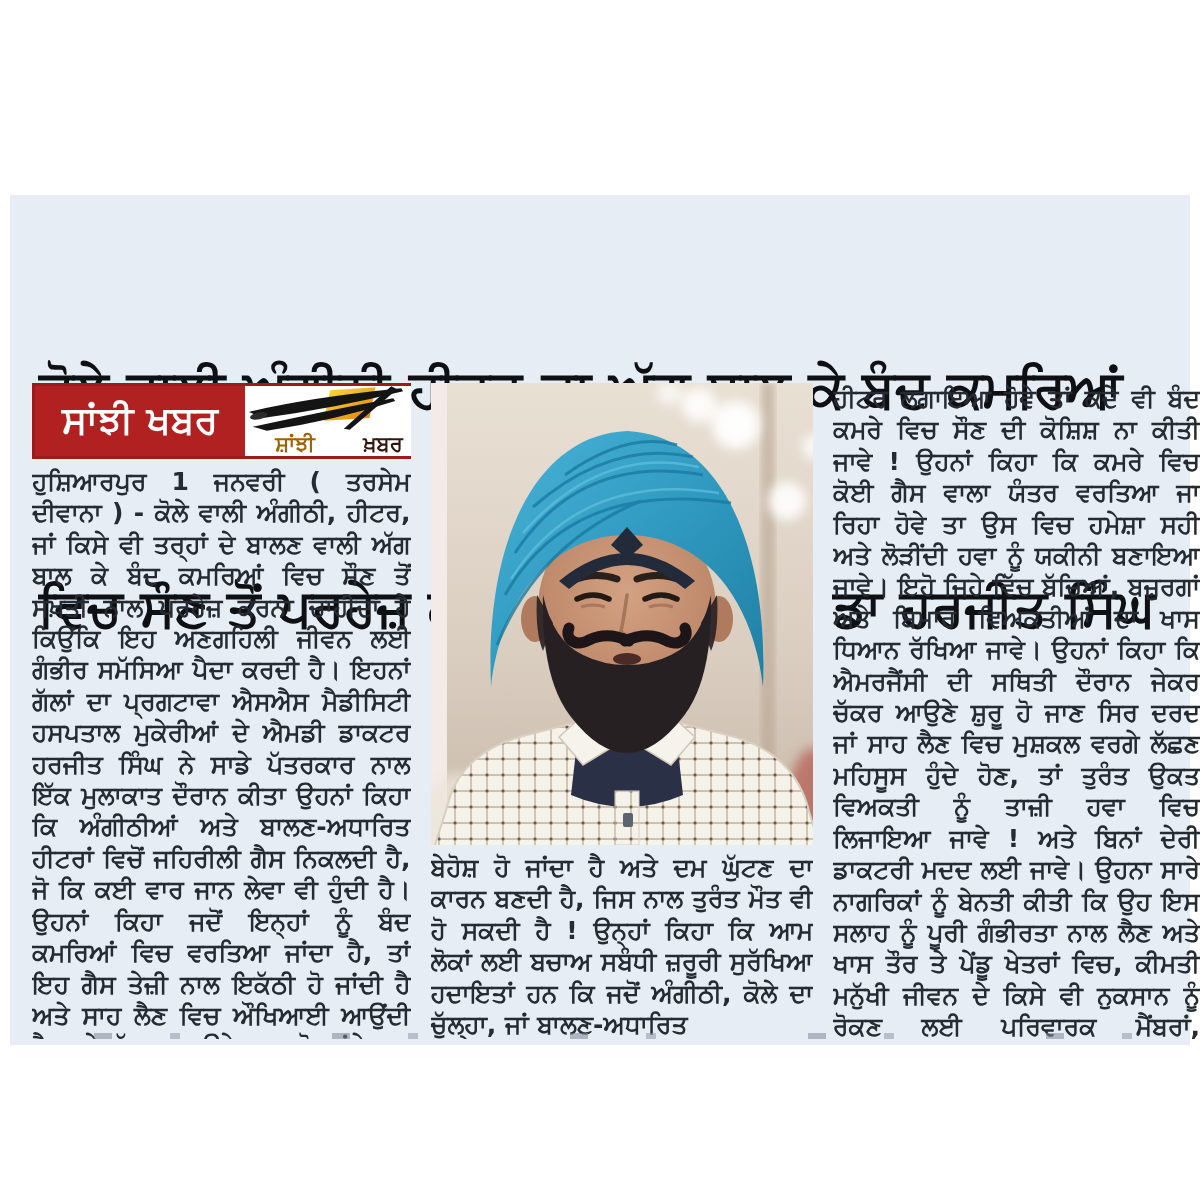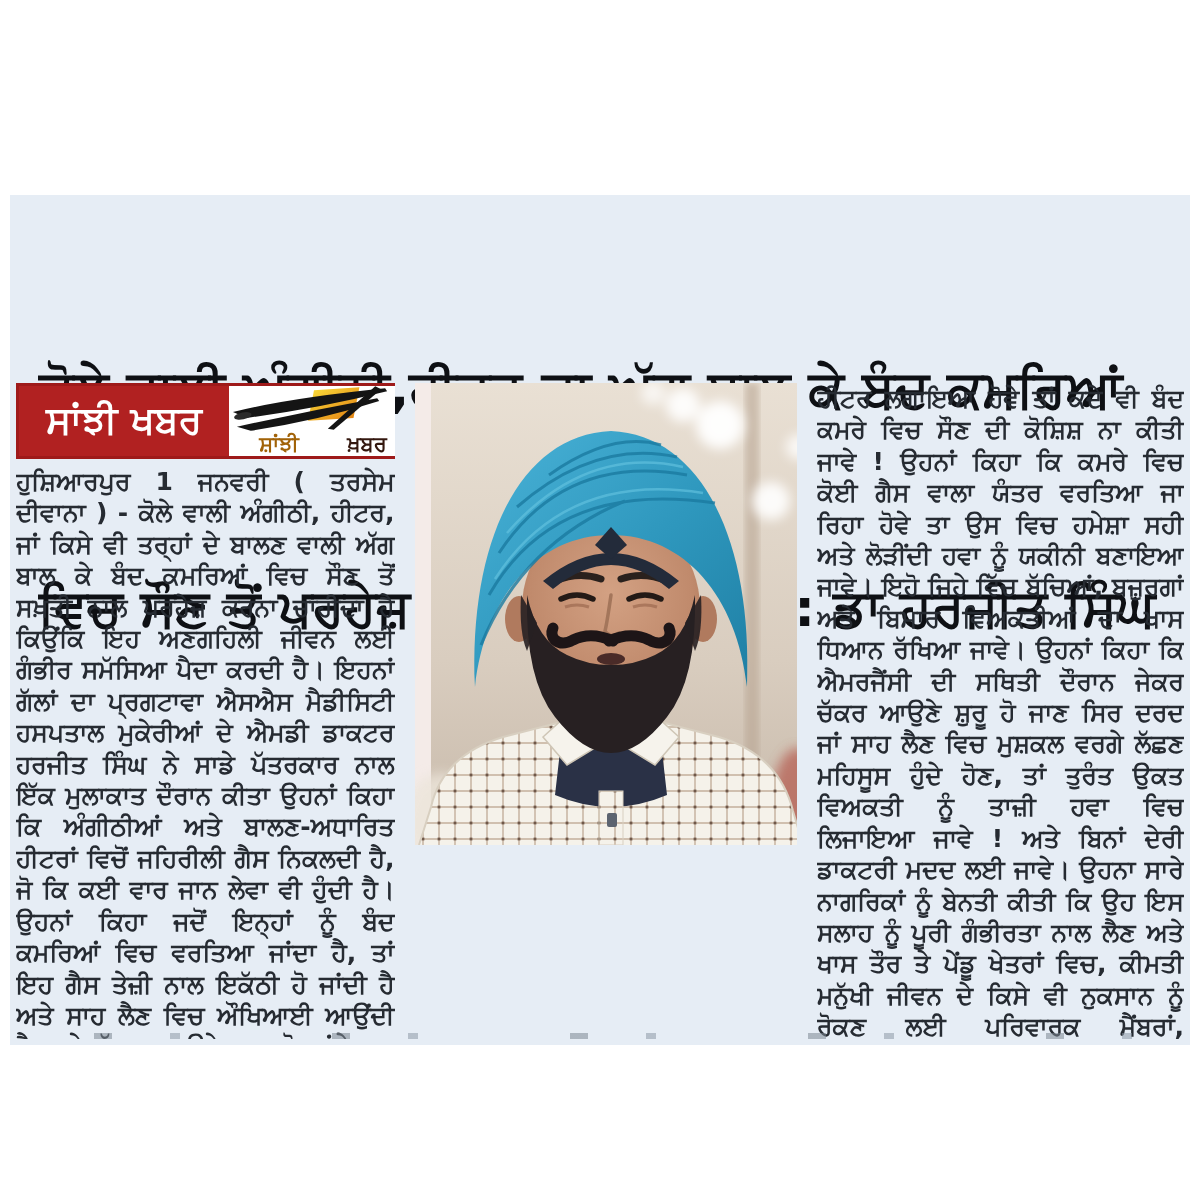--- a/index.html
+++ b/index.html
@@ -2,21 +2,21 @@
 <html><head>
 <meta charset="utf-8">
 <style>
   html,body{margin:0;padding:0;}
   .page{position:relative;width:1200px;height:1200px;background:#ffffff;overflow:hidden;
         font-family:"DejaVu Sans",sans-serif;}
   .clipping{position:absolute;left:10px;top:195px;width:1180px;height:850px;background:#e6edf5;}
   .headline{padding:12px 20px 0 28px;color:#0e1014;font-weight:700;font-size:52px;line-height:73px;
             white-space:pre;letter-spacing:0;}
   .headline .hl-line{overflow:hidden;}
-  .columns{position:absolute;top:188px;left:6px;width:1168px;display:flex;gap:20px;}
+  .columns{position:absolute;top:188px;left:22px;width:1168px;display:flex;gap:20px;}
   .col{font-size:25px;line-height:31.4px;font-weight:600;color:#262b32;text-align:justify;
        overflow:hidden;}
   .col-1{width:388px;height:656px;}
   .col-2{width:392px;height:656px;}
   .col-3{width:376px;height:656px;}
   .masthead{display:flex;width:382px;height:70px;border:3px solid #9e1a1a;background:#ffffff;margin-bottom:7px;}
   .brand-box{width:210px;background:#b12121;color:#ffffff;display:flex;align-items:center;justify-content:center;
              font-size:38px;font-weight:700;white-space:nowrap;overflow:hidden;}
   .logo-box{position:relative;flex:1;background:#ffffff;overflow:hidden;}
   .logo-box svg{position:absolute;left:0;top:0;}
@@ -150,20 +150,21 @@
             <path d="M134,92 Q196,48 246,62"></path>
             <path d="M66,262 Q108,160 210,118"></path>
           </g>
           <g stroke="#67c6e2" stroke-width="2.5" fill="none" opacity=".6">
             <path d="M92,150 Q170,62 268,84"></path>
             <path d="M80,196 Q150,88 288,110"></path>
           </g>
           <path d="M128,198 Q196,142 264,198 L254,206 Q196,158 138,206 Z" fill="#232b3a"></path>
           <path d="M180,162 L196,144 L212,162 L196,176 Z" fill="#232b3a"></path>
         </svg>
+        <div>ਬੇਹੋਸ਼ ਹੋ ਜਾਂਦਾ ਹੈ ਅਤੇ  ਦਮ ਘੁੱਟਣ ਦਾ ਕਾਰਨ ਬਣਦੀ ਹੈ, ਜਿਸ ਨਾਲ ਤੁਰੰਤ ਮੌਤ ਵੀ ਹੋ ਸਕਦੀ ਹੈ ! ਉਨ੍ਹਾਂ ਕਿਹਾ ਕਿ ਆਮ ਲੋਕਾਂ ਲਈ ਬਚਾਅ ਸਬੰਧੀ ਜ਼ਰੂਰੀ ਸੁਰੱਖਿਆ ਹਦਾਇਤਾਂ ਹਨ ਕਿ ਜਦੋਂ ਅੰਗੀਠੀ, ਕੋਲੇ ਦਾ ਚੁੱਲ੍ਹਾ, ਜਾਂ ਬਾਲਣ-ਅਧਾਰਿਤ</div>
       </div>
 
       <div class="col col-3">
         <div>ਹੀਟਰ ਲਗਾਇਆ ਹੋਵੇ ਤਾਂ ਕਦੇ ਵੀ ਬੰਦ ਕਮਰੇ ਵਿਚ ਸੌਣ ਦੀ ਕੋਸ਼ਿਸ਼ ਨਾ ਕੀਤੀ ਜਾਵੇ ! ਉਹਨਾਂ ਕਿਹਾ ਕਿ ਕਮਰੇ ਵਿਚ ਕੋਈ ਗੈਸ ਵਾਲਾ ਯੰਤਰ ਵਰਤਿਆ ਜਾ ਰਿਹਾ ਹੋਵੇ ਤਾ ਉਸ ਵਿਚ ਹਮੇਸ਼ਾ ਸਹੀ ਅਤੇ ਲੋੜੀਂਦੀ ਹਵਾ ਨੂੰ ਯਕੀਨੀ ਬਣਾਇਆ ਜਾਵੇ। ਇਹੋ ਜਿਹੇ ਵਿੱਚ ਬੱਚਿਆਂ, ਬਜ਼ੁਰਗਾਂ ਅਤੇ ਬਿਮਾਰ ਵਿਅਕਤੀਆਂ ਦਾ ਖਾਸ ਧਿਆਨ ਰੱਖਿਆ ਜਾਵੇ। ਉਹਨਾਂ ਕਿਹਾ ਕਿ ਐਮਰਜੈਂਸੀ ਦੀ ਸਥਿਤੀ ਦੌਰਾਨ ਜੇਕਰ ਚੱਕਰ ਆਉਣੇ ਸ਼ੁਰੂ ਹੋ ਜਾਣ ਸਿਰ ਦਰਦ ਜਾਂ ਸਾਹ ਲੈਣ ਵਿਚ ਮੁਸ਼ਕਲ ਵਰਗੇ ਲੱਛਣ ਮਹਿਸੂਸ ਹੁੰਦੇ ਹੋਣ, ਤਾਂ ਤੁਰੰਤ ਉਕਤ ਵਿਅਕਤੀ ਨੂੰ ਤਾਜ਼ੀ ਹਵਾ ਵਿਚ ਲਿਜਾਇਆ ਜਾਵੇ ! ਅਤੇ ਬਿਨਾਂ ਦੇਰੀ ਡਾਕਟਰੀ ਮਦਦ ਲਈ ਜਾਵੇ। ਉਹਨਾ ਸਾਰੇ ਨਾਗਰਿਕਾਂ ਨੂੰ ਬੇਨਤੀ ਕੀਤੀ ਕਿ ਉਹ ਇਸ ਸਲਾਹ ਨੂੰ ਪੂਰੀ ਗੰਭੀਰਤਾ ਨਾਲ ਲੈਣ ਅਤੇ ਖਾਸ ਤੌਰ ਤੇ ਪੇਂਡੂ ਖੇਤਰਾਂ ਵਿਚ, ਕੀਮਤੀ ਮਨੁੱਖੀ ਜੀਵਨ ਦੇ ਕਿਸੇ ਵੀ ਨੁਕਸਾਨ ਨੂੰ ਰੋਕਣ ਲਈ ਪਰਿਵਾਰਕ ਮੈਂਬਰਾਂ, ਗੁਆਂਢੀਆਂ ਅਤੇ ਭਾਈਚਾਰੇ ਵਿਚ ਇਸ ਸਬੰਧੀ ਲੋਕਾਂ ਨੂੰ ਵੱਧ ਤੋਂ ਵੱਧ ਜਾਗਰੂਕ ਕੀਤਾ ਜਾਵੇ।</div>
       </div>
 
     </div>
 
     <div class="cutoff"></div>
   </div>

